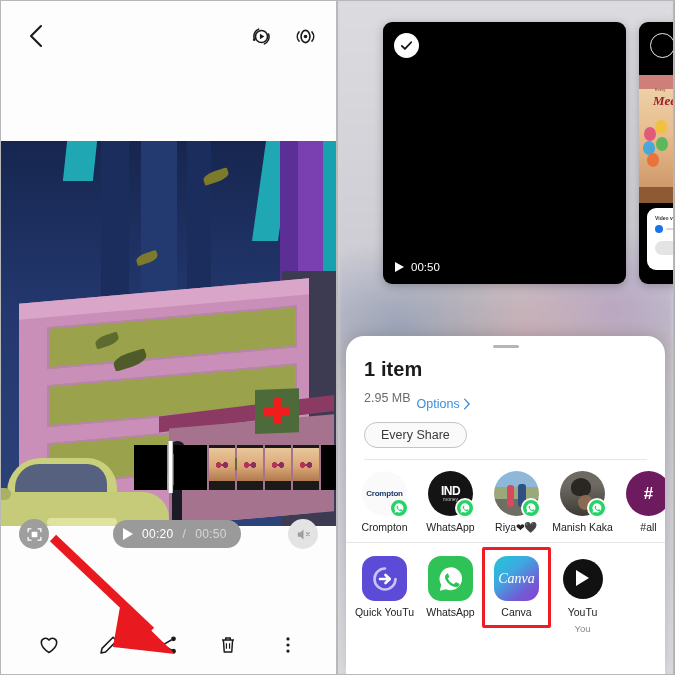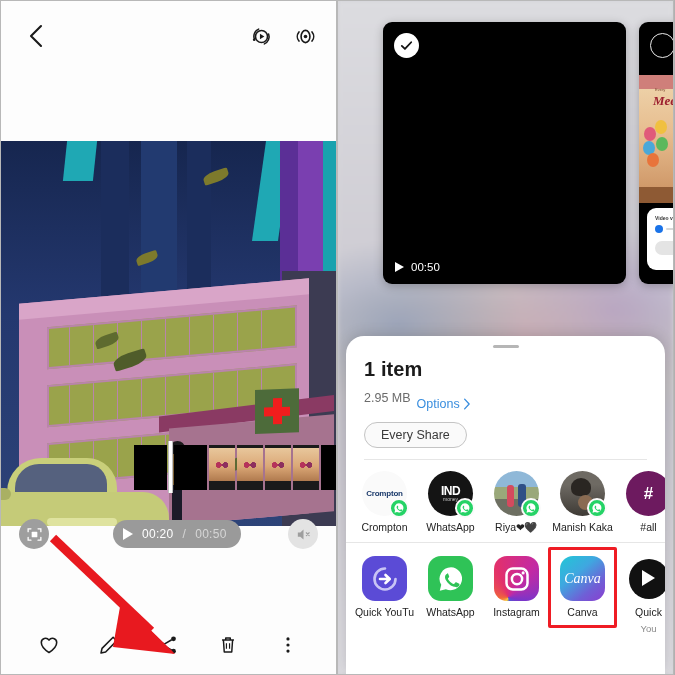--- a/index.html
+++ b/index.html
@@ -625,41 +625,31 @@
       <div class="cell">
         <div class="app-icon ic-wa">
           <svg width="30" height="30" viewBox="0 0 24 24">
               <path d="M12 2.6A9.2 9.2 0 0 0 4.2 16.6L3 21.4l4.9-1.2A9.2 9.2 0 1 0 12 2.6z" fill="#fff"></path>
               <path d="M9.2 7.7c-.3 0-.7.1-1 .5-.4.4-1 1-1 2.4s1 2.8 1.2 3c.2.2 2 3.1 4.9 4.2 2.4.9 2.9.7 3.4.7.5-.1 1.6-.7 1.9-1.3.2-.7.2-1.2.2-1.3-.1-.1-.3-.2-.6-.3l-2-1c-.3-.1-.5-.2-.7.1l-.9 1.1c-.2.2-.3.2-.6.1-.3-.2-1.4-.5-2.6-1.6-1-.9-1.6-2-1.8-2.3-.2-.3 0-.5.1-.6l.5-.6c.2-.2.2-.3.3-.5.1-.2 0-.4 0-.6l-.8-2c-.2-.5-.4-.5-.6-.5z" fill="#2fc357"></path>
             </svg>
         </div>
         <div class="label">WhatsApp</div>
       </div>
 
-      <div class="cell">
-        <div class="app-icon ic-insta">
-          <svg width="30" height="30" viewBox="0 0 24 24">
-            <rect x="3.6" y="3.6" width="16.8" height="16.8" rx="5" fill="none" stroke="#fff" stroke-width="2"></rect>
-            <circle cx="12" cy="12" r="4.1" fill="none" stroke="#fff" stroke-width="2"></circle>
-            <circle cx="16.9" cy="7.1" r="1.25" fill="#fff"></circle>
-          </svg>
-        </div>
-        <div class="label">Instagram</div>
-      </div>
 
       <div class="cell">
         <div class="app-icon ic-canva">
           <span>Canva</span>
         </div>
         <div class="label">Canva</div>
         <div class="highlight-box"></div>
       </div>
 
       <div class="cell">
         <div class="app-icon ic-yt">
             <span class="ytc"></span>
           </div>
-        <div class="label">Quick</div>
+        <div class="label">YouTu</div>
         <div class="label label2">You</div>
       </div>
     </div>
   </div>
 </div>
 
 </body></html>

